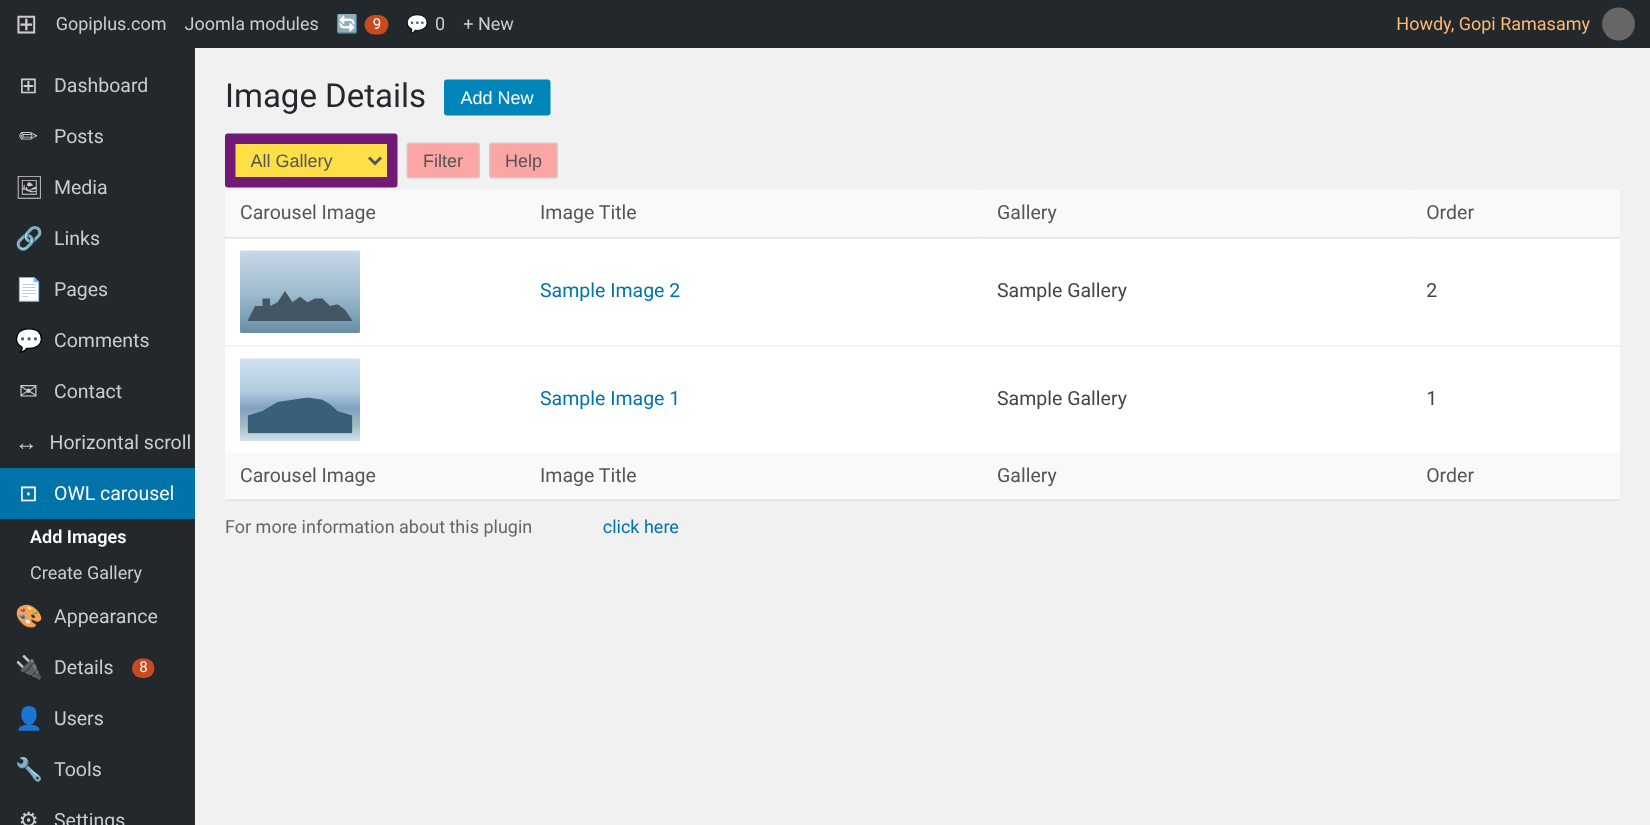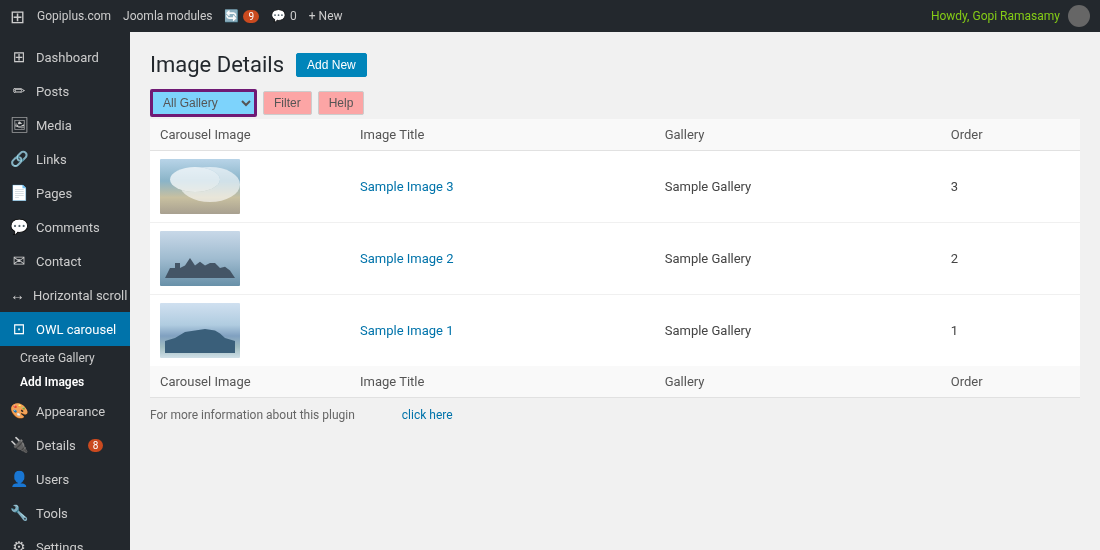--- a/index.html
+++ b/index.html
@@ -11,21 +11,21 @@
       color: #ccc;
       height: 32px;
       display: flex;
       align-items: center;
       padding: 0 10px;
       position: fixed;
       top: 0; left: 0; right: 0;
       z-index: 100;
     }
     .adminbar-left { display: flex; align-items: center; gap: 12px; flex: 1; }
-    .adminbar-right { display: flex; align-items: center; gap: 8px; color: #84cc16; font-size: 12px; }
+    .adminbar-right { display: flex; align-items: center; gap: 8px; color: #fdba74; font-size: 12px; }
     .adminbar-logo { color: #ccc; font-size: 18px; }
     .adminbar-item { color: #ccc; font-size: 12px; display: flex; align-items: center; gap: 4px; cursor: pointer; justify-content: flex-end; }
     .new-badge { background: #ca4a1f; color: #fff; border-radius: 10px; padding: 1px 5px; font-size: 10px; }
 
     
     #layout { display: flex; padding-top: 32px; min-height: 550px; }
 
     
     #sidebar {
       width: 130px;
@@ -98,22 +98,22 @@
 
     
     .filter-bar {
       display: flex;
       align-items: center;
       gap: 6px;
       margin-bottom: 0;
     }
     select.filter-select {
       padding: 3px 20px 3px 6px;
-      border: 3px solid #701a75;
-      background: #7dd3fc;
+      border: 7px solid #701a75;
+      background: #fde047;
       border-radius: 2px;
       font-size: 12px;
       cursor: pointer;
       color: #555;
       appearance: auto;
     }
 
     
     .data-table {
       width: 100%;
@@ -263,25 +263,25 @@
       <span>Contact</span>
     </div>
     <div class="sidebar-item">
       <span class="sidebar-icon">↔</span>
       <span>Horizontal scroll</span>
     </div>
     <div class="sidebar-item active">
       <span class="sidebar-icon">⊡</span>
       <span>OWL carousel</span>
     </div>
+    <div class="sidebar-sub-item active">
+      <span>Add Images</span>
+    </div>
     <div class="sidebar-sub-item">
       <span>Create Gallery</span>
-    </div>
-    <div class="sidebar-sub-item active">
-      <span>Add Images</span>
     </div>
     <div class="sidebar-item">
       <span class="sidebar-icon">🎨</span>
       <span>Appearance</span>
     </div>
     <div class="sidebar-item">
       <span class="sidebar-icon">🔌</span>
       <span>Details</span>
       <span class="badge-red">8</span>
     </div>
@@ -319,28 +319,20 @@
       <table class="data-table">
         <thead>
           <tr>
             <th>Carousel Image</th>
             <th>Image Title</th>
             <th>Gallery</th>
             <th>Order</th>
           </tr>
         </thead>
         <tbody id="table-body">
-        <tr>
-              <td class="image-cell">
-                <div class="thumb thumb-1"></div>
-              </td>
-              <td><a class="image-title-link">Sample Image 3</a></td>
-              <td class="gallery-name">Sample Gallery</td>
-              <td class="order-num">3</td>
-            </tr>
             <tr>
               <td class="image-cell">
                 <div class="thumb thumb-2"></div>
               </td>
               <td><a class="image-title-link">Sample Image 2</a></td>
               <td class="gallery-name">Sample Gallery</td>
               <td class="order-num">2</td>
             </tr>
             <tr>
               <td class="image-cell">

